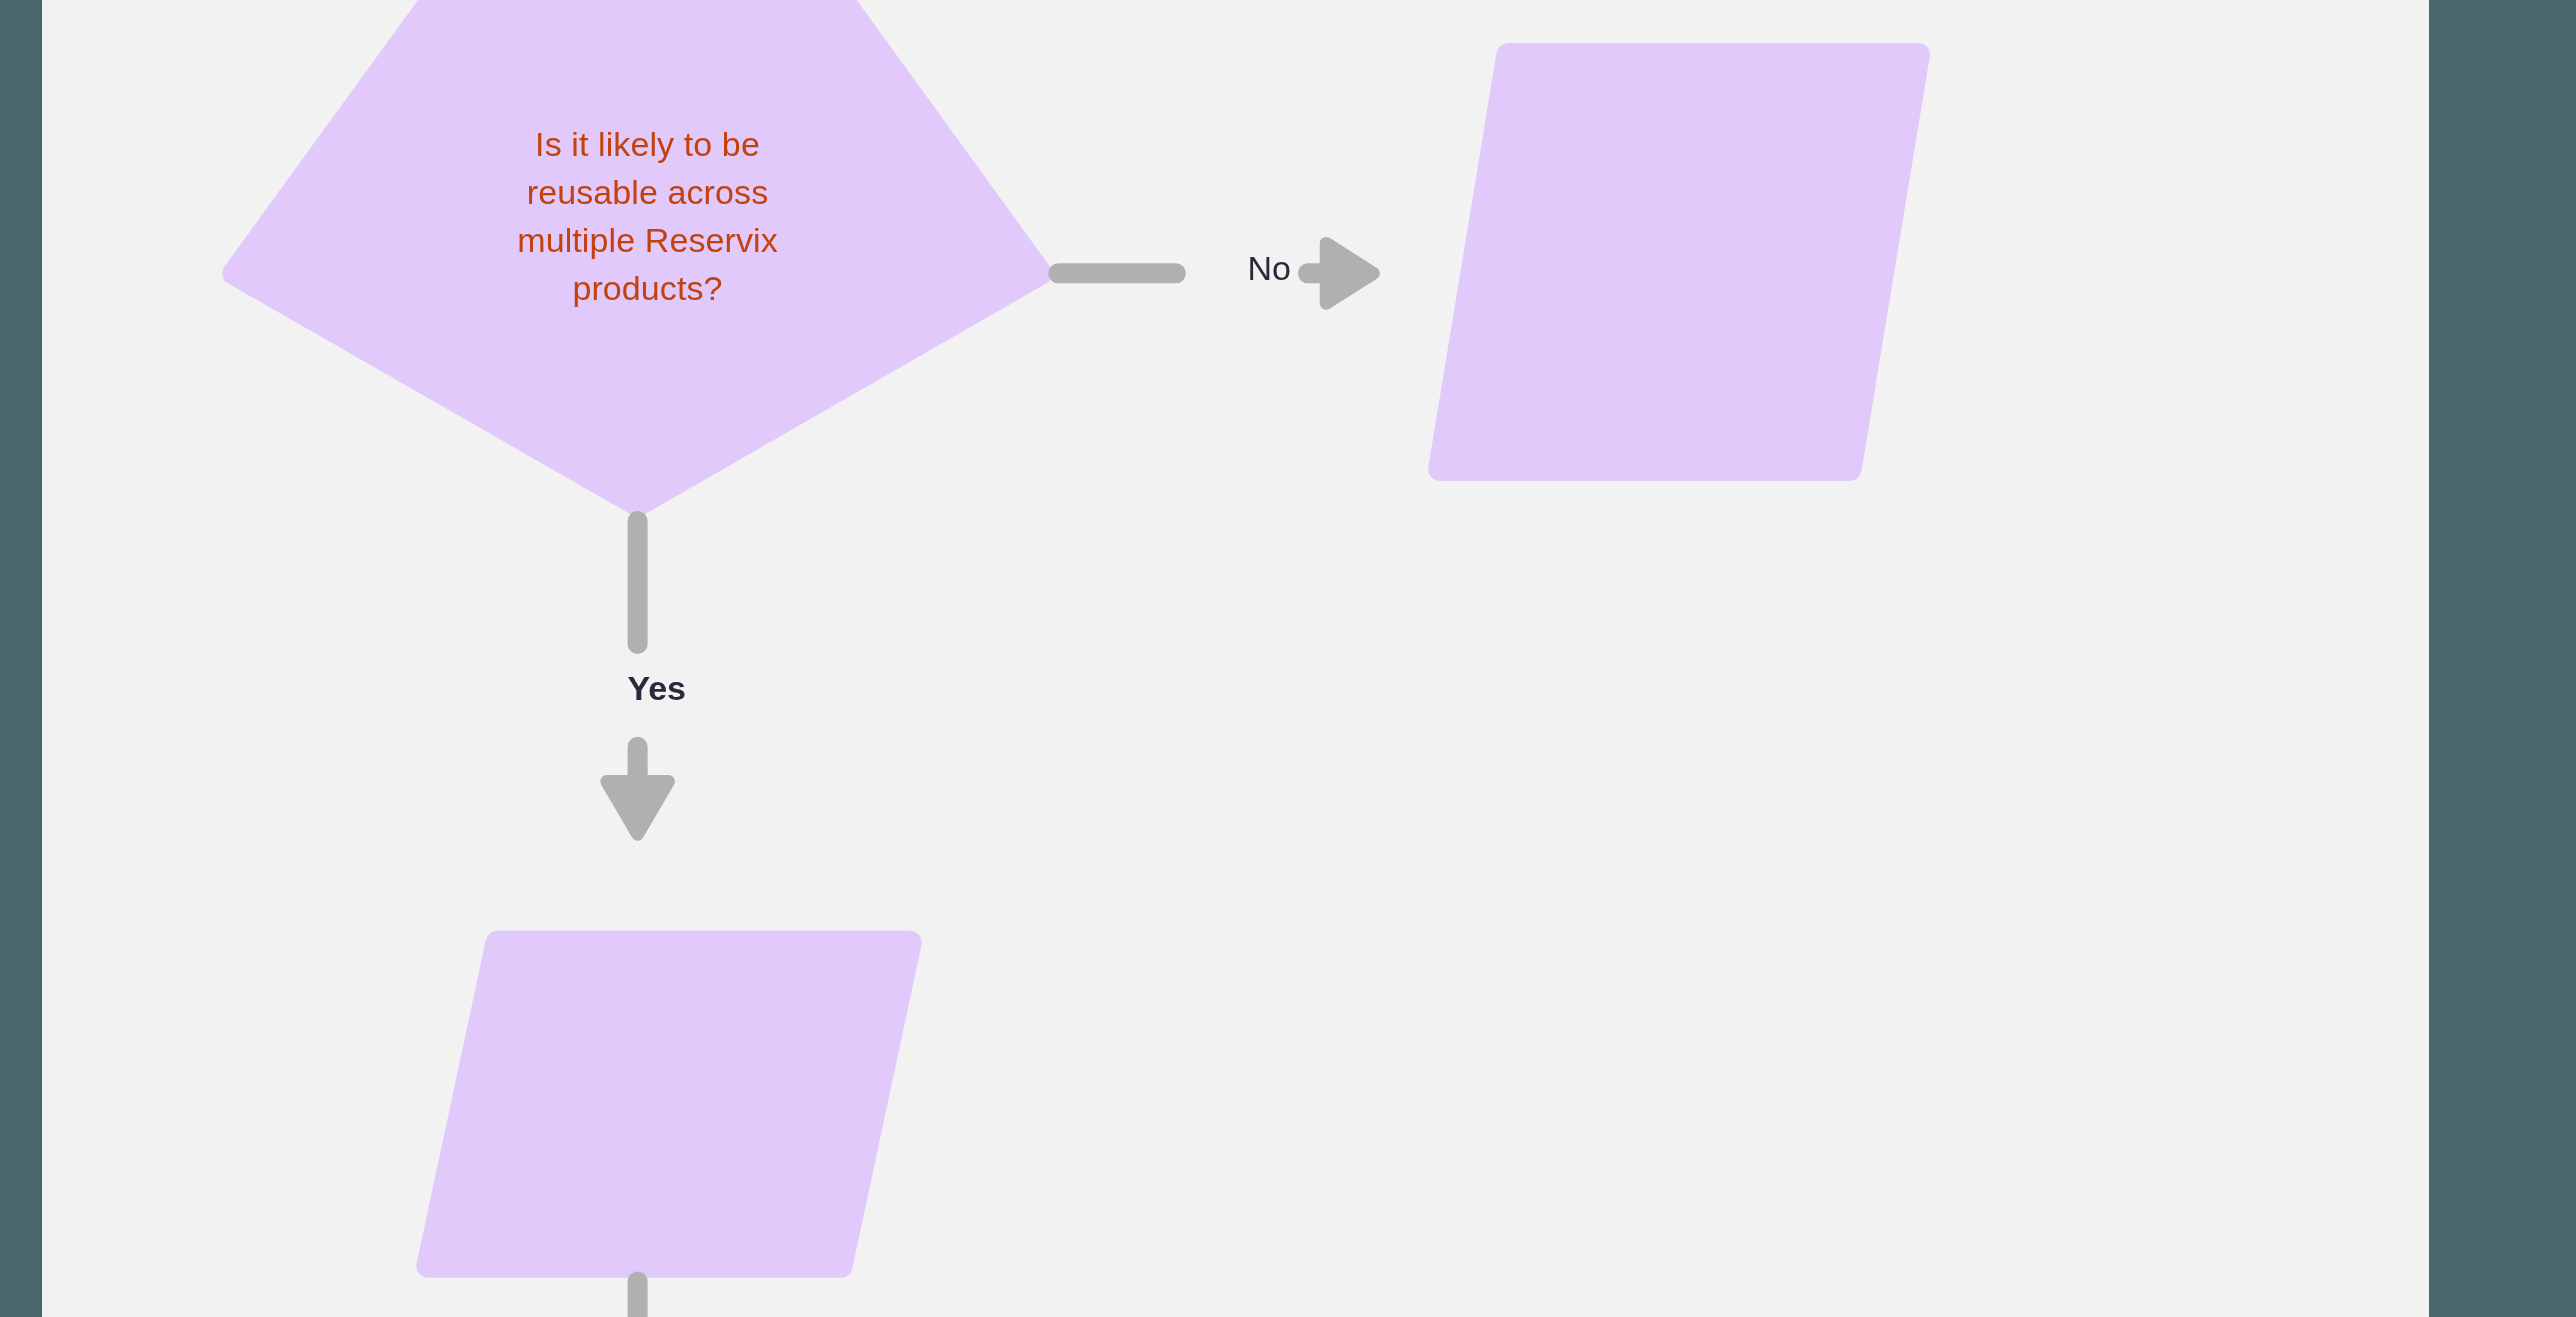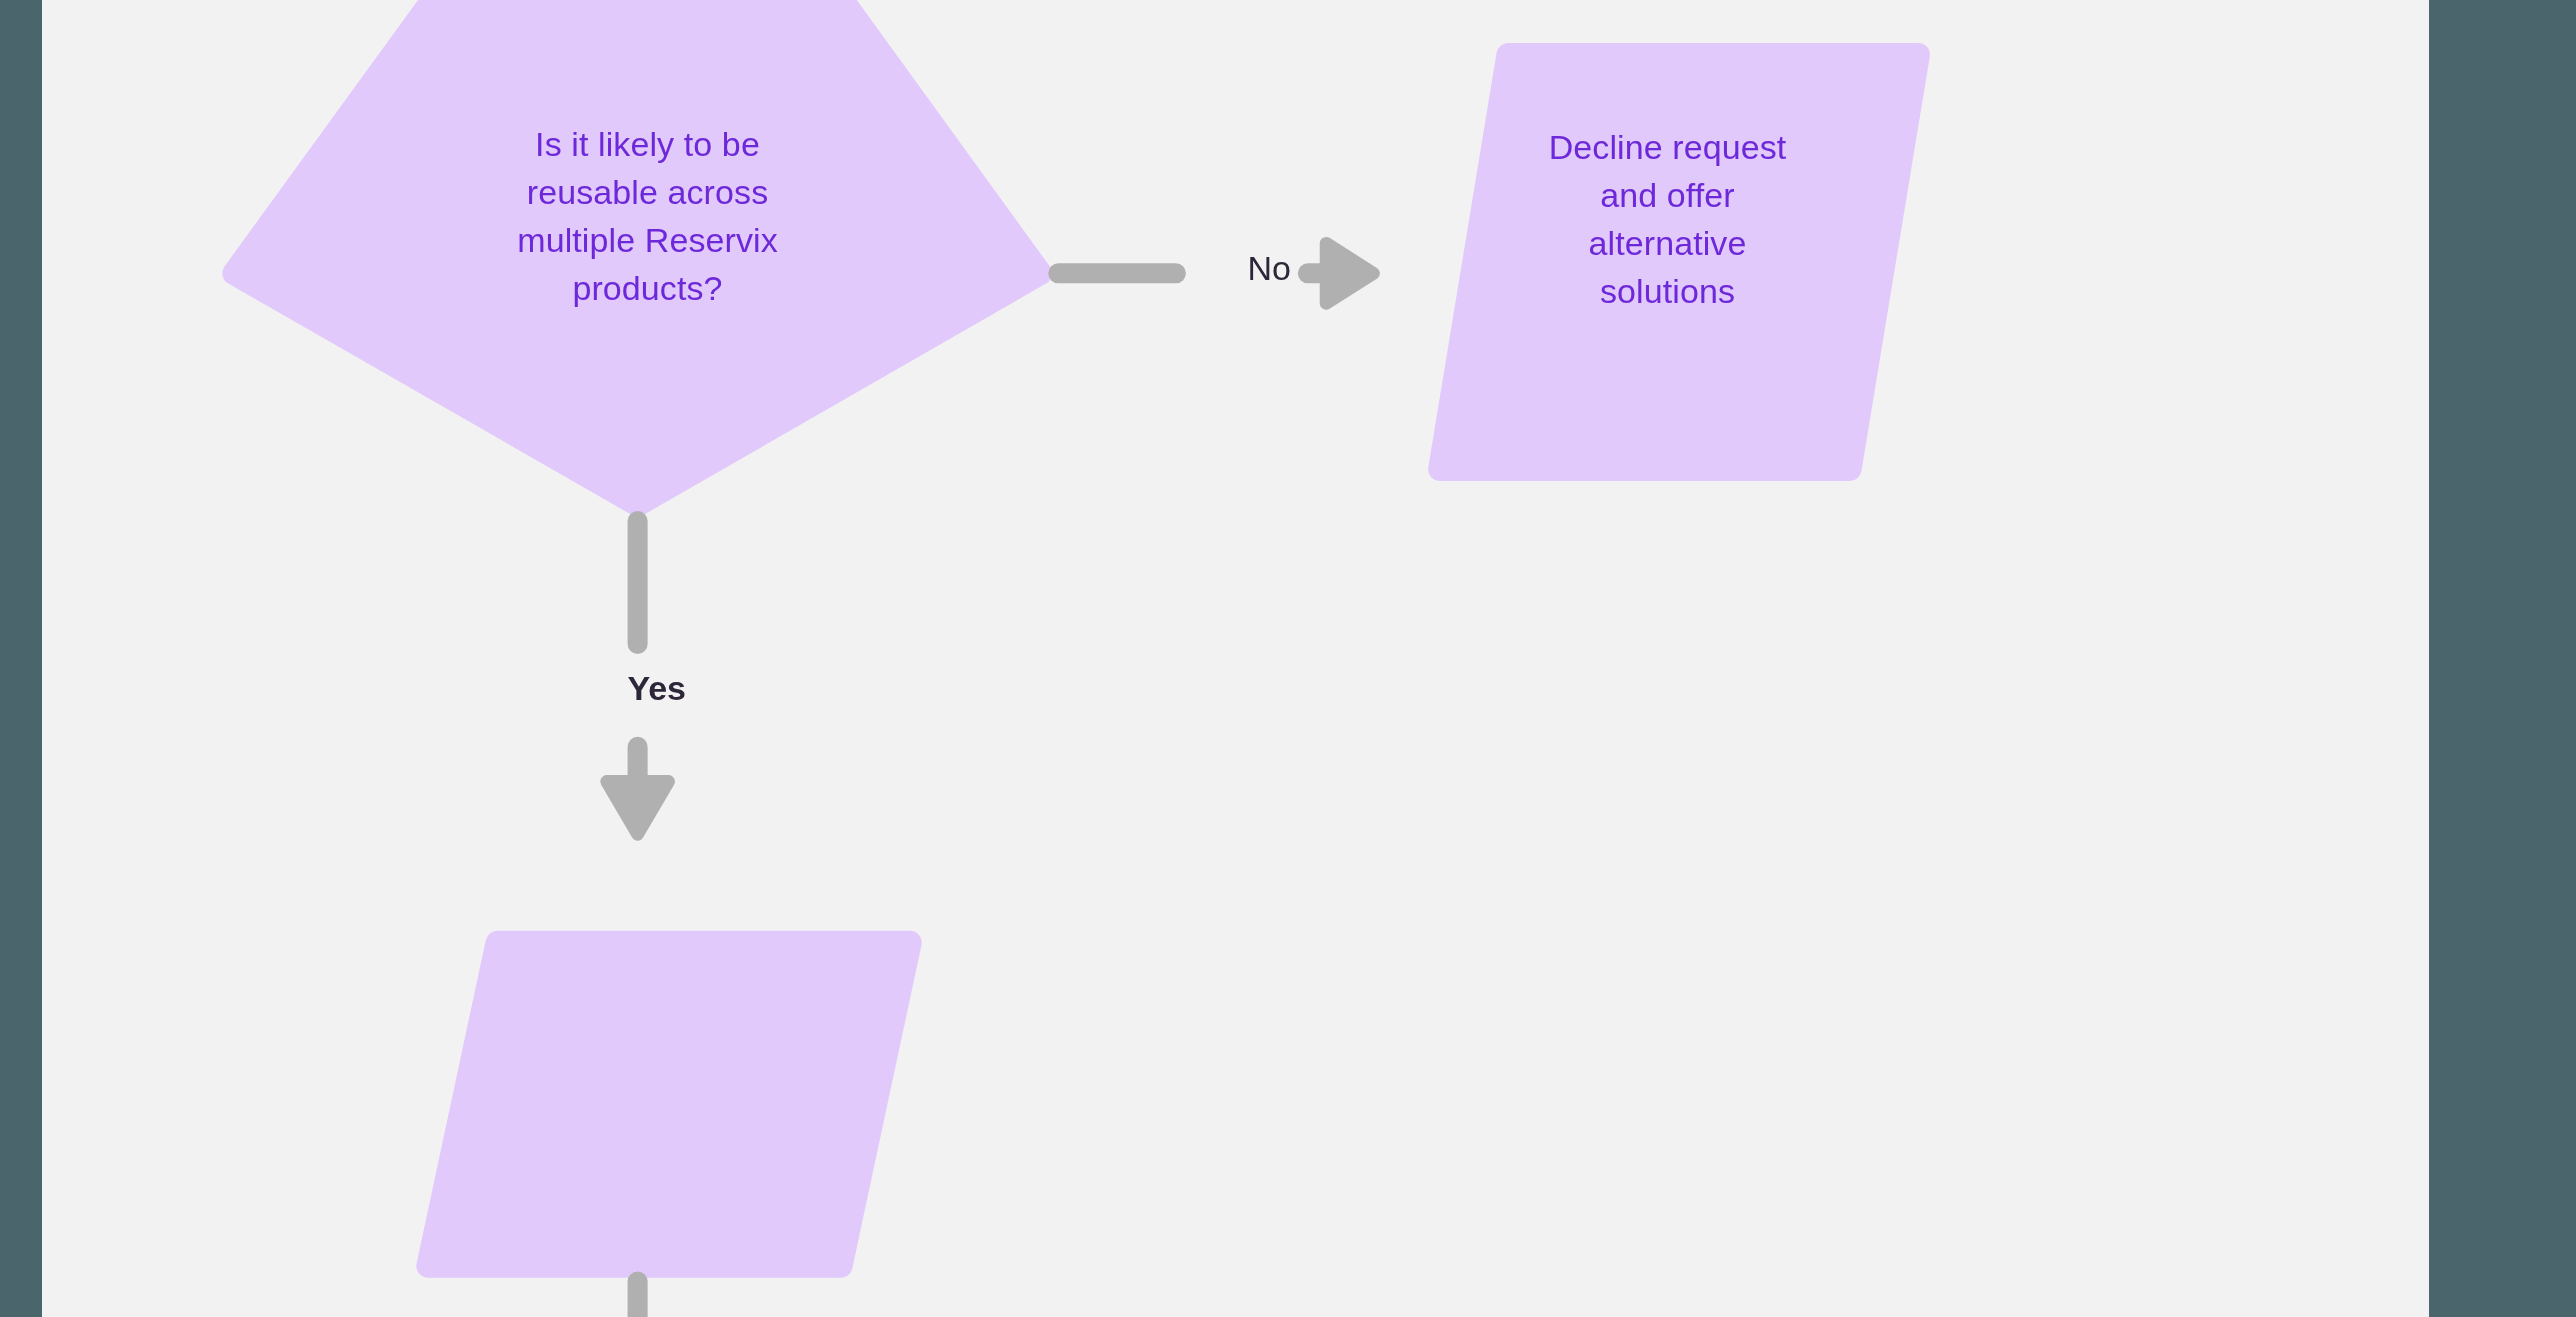--- a/index.html
+++ b/index.html
@@ -48,21 +48,21 @@
     left: 0;
     top: 0;
     width: 2387px;
     height: 1318px;
     display: block;
   }
 
   
   .node-label {
     position: absolute;
-    color: #6d28d9;
+    color: #c2410c;
     font-size: 34px;
     line-height: 48px;
     text-align: center;
     white-space: pre-line;
     letter-spacing: 0.1px;
     pointer-events: none;
   }
 
   .edge-label {
     position: absolute;
@@ -127,24 +127,20 @@
       <path fill="#b0b0b0" stroke="#b0b0b0" stroke-width="14" stroke-linejoin="round" d="M 620 858 L 688 858 L 654 916 Z"></path>
 
       <line x1="654" y1="1407" x2="654" y2="1447" stroke="#b0b0b0" stroke-width="22" stroke-linecap="round"></line>
     </svg>
 
     <div class="node-label" id="label-decision">Is it likely to be
 reusable across
 multiple Reservix
 products?</div>
 
-    <div class="node-label" id="label-decline">Decline request
-and offer
-alternative
-solutions</div>
 
 
     <div class="edge-label" id="label-no">No</div>
 
     <div class="edge-label" id="label-yes">Yes</div>
 
   </div>
 </div>
 
 

